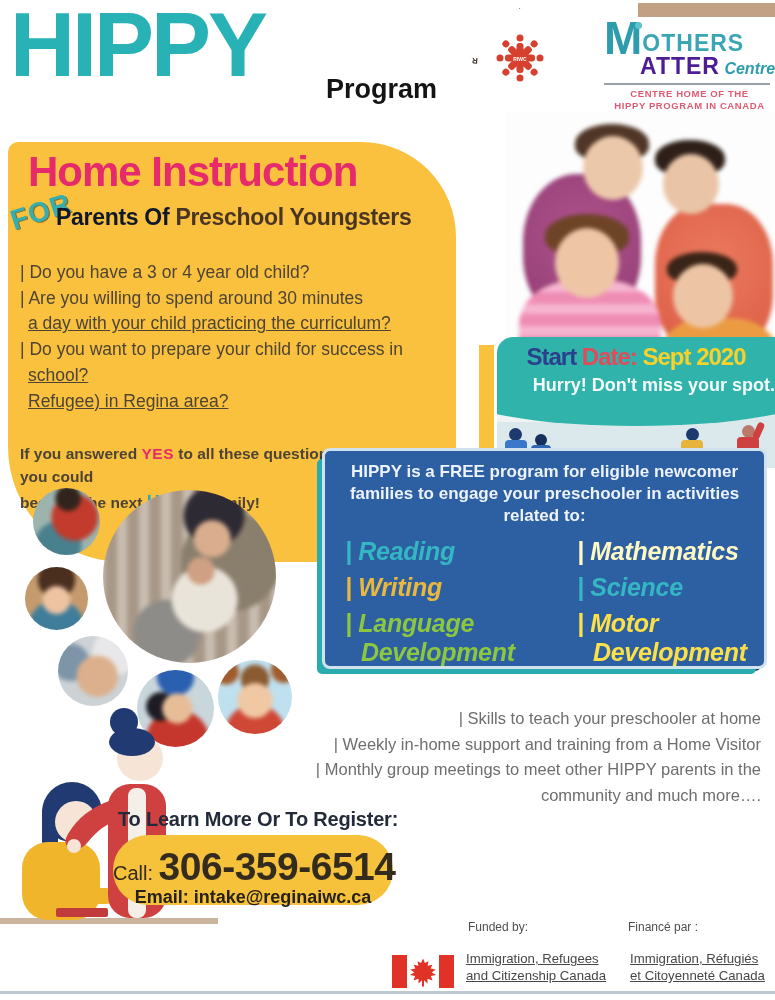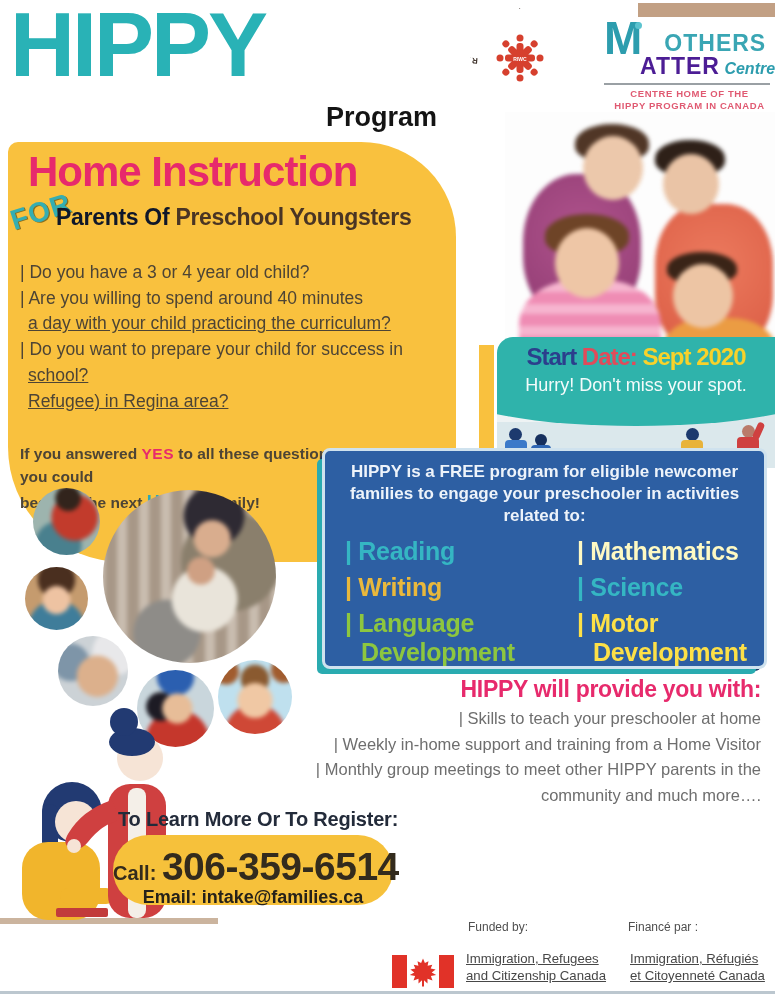--- a/index.html
+++ b/index.html
@@ -2,29 +2,29 @@
 <html><head>
 <meta charset="utf-8">
 <style>
   html,body{margin:0;padding:0;background:#ffffff;}
   .page{position:relative;width:775px;height:1000px;background:#ffffff;overflow:hidden;
         font-family:"Liberation Sans", sans-serif;}
   .abs{position:absolute;}
 
   
   .hippy-title{left:10px;top:-6px;font-size:90px;font-weight:bold;color:#29b2b6;letter-spacing:-3px;}
-  .hippy-sub{left:326px;top:74px;font-size:27px;font-weight:bold;color:#141414;margin-top:28px;}
+  .hippy-sub{left:326px;top:74px;font-size:27px;font-weight:bold;color:#141414;}
   .topbar{left:638px;top:3px;width:137px;height:14px;background:#c2a084;}
 
   
   .mm{left:604px;top:20px;width:171px;color:#2d9dae;}
   .mm-row1{font-size:0;white-space:nowrap;}
   .mm-m{font-size:46px;font-weight:bold;line-height:.8;display:inline-block;vertical-align:bottom;color:#2d9dae;}
   .mm-dot{position:absolute;left:31px;top:2px;width:7px;height:7px;border-radius:50%;background:#5cc3cf;}
-  .mm-others{font-size:23px;font-weight:bold;letter-spacing:1px;display:inline-block;vertical-align:bottom;color:#3aa6b4;margin-left:22px;}
+  .mm-others{font-size:23px;font-weight:bold;letter-spacing:1px;display:inline-block;vertical-align:bottom;color:#3aa6b4;}
   .mm-row2{margin-left:36px;margin-top:-4px;white-space:nowrap;}
   .mm-atter{font-size:23px;font-weight:bold;letter-spacing:1px;color:#4c1d95;}
   .mm-centre{font-size:16px;font-weight:bold;font-style:italic;color:#2d9dae;}
   .mm-line{margin-top:3px;height:2px;background:#9aa0a4;width:166px;}
   .mm-tag{margin-top:3px;text-align:center;font-size:9.5px;font-weight:bold;letter-spacing:.6px;color:#e05a72;line-height:1.25;}
 
   
   #kids-photo{left:505px;top:112px;width:270px;height:233px;overflow:hidden;background:#fdfdfd;}
   .kp-soft{position:absolute;inset:0;filter:blur(2px);}
   .kp-soft div{position:absolute;}
@@ -94,21 +94,21 @@
     radial-gradient(circle at 50% 30%,#8a5a30 0 18%,transparent 19%),
     radial-gradient(circle at 18% 22%,#a15c2e 0 12%,transparent 13%),
     radial-gradient(circle at 82% 20%,#a15c2e 0 12%,transparent 13%),
     radial-gradient(circle at 50% 92%,#cf4836 0 32%,transparent 33%);}
 
   
   .y-strip{left:479px;top:345px;width:15px;height:112px;background:#f9c13e;border-radius:0 0 8px 8px;}
   .start-box{left:497px;top:337px;width:278px;height:131px;background:#2fb3ab;border-radius:16px 0 0 14px;overflow:hidden;}
   .start-line1{position:absolute;left:0;right:0;top:6px;text-align:center;font-size:24px;font-weight:bold;letter-spacing:-1px;white-space:nowrap;}
   .w-start{color:#2b3f8c;} .w-date{color:#e14b5a;} .w-val{color:#f8d22a;}
-  .start-line2{position:absolute;left:0;right:0;top:38px;text-align:center;font-size:18px;color:#f4fbfb;}
+  .start-line2{position:absolute;left:0;right:0;top:38px;text-align:right;font-size:18px;color:#f4fbfb;font-weight:bold;}
   .start-illus{position:absolute;left:0;right:0;bottom:0;height:62px;background:#dbe8ec;overflow:hidden;}
   .hump{position:absolute;left:-15%;top:-46px;width:130%;height:66px;background:#2fb3ab;border-radius:50%;}
   .sp{position:absolute;}
   .sp .h{position:absolute;border-radius:50%;}
   .sp .b{position:absolute;border-radius:4px 4px 0 0;}
   .sp1{left:8px;bottom:0;width:22px;height:40px;}
   .sp1 .h{left:4px;top:0;width:13px;height:13px;background:#1d3a6e;}
   .sp1 .b{left:0;top:12px;width:22px;height:26px;background:#3a79c9;}
   .sp2{left:34px;bottom:0;width:20px;height:34px;}
   .sp2 .h{left:4px;top:0;width:12px;height:12px;background:#16305e;}
@@ -121,39 +121,39 @@
   .sp4{right:14px;bottom:0;width:26px;height:46px;}
   .sp4 .h{left:7px;top:3px;width:13px;height:13px;background:#b97a6a;}
   .sp4 .b{left:2px;top:15px;width:22px;height:30px;background:#cf4040;}
   .sp4 .arm{position:absolute;left:20px;top:0;width:7px;height:18px;background:#cf4040;border-radius:4px;transform:rotate(24deg);}
   .deskw{right:40px;bottom:0;width:70px;height:12px;background:#eef3f4;}
 
   
   .free-box{left:322px;top:448px;width:445px;height:221px;background:#2d5fa3;border:3px solid #cfe2ee;border-radius:8px;
             box-shadow:-8px 8px 0 -3px #2aabb0,-4px 4px 0 -2px #1d3a68;box-sizing:border-box;}
   .free-heading{padding:10px 16px 4px;text-align:center;font-size:17px;font-weight:bold;color:#edf3fa;line-height:1.3;}
-  .free-cols{display:flex;padding:6px 6px 8px 20px;}
+  .free-cols{display:flex;padding:6px 6px 8px 20px;font-style:italic;}
   .free-col{line-height:1.15;}
   .free-col.left{width:232px;}
   .free-col.right{flex:1;}
   .free-item{font-size:25px;font-weight:bold;padding-left:16px;text-indent:-16px;margin-bottom:7px;letter-spacing:-.3px;}
 
   
   .provide-heading{right:14px;top:676px;font-size:23px;font-weight:bold;color:#e72a6c;letter-spacing:-.3px;}
   .benefits{right:14px;top:706px;width:480px;text-align:right;font-size:16.5px;color:#6e6e6e;line-height:1.55;}
   .benefits span{display:block;}
 
   
   .mc-illus{left:0;top:700px;}
 
   
   .reg-heading{left:118px;top:808px;font-size:20px;font-weight:bold;color:#232b3a;letter-spacing:-.2px;}
   .pill{left:113px;top:835px;width:280px;height:70px;background:#f6c13b;border-radius:35px;text-align:center;}
   .pill .call-line{margin-top:10px;color:#332b1d;white-space:nowrap;}
-  .call-label{font-size:20px;font-weight:bold;text-align:right;}
+  .call-label{font-size:20px;font-weight:normal;text-align:right;}
   .phone{font-size:39px;font-weight:bold;letter-spacing:-.5px;}
   .email-line{font-size:18px;font-weight:bold;color:#26221a;margin-top:-2px;}
 
   
   .fund-label{top:920px;font-size:12px;color:#4f4f4f;}
   .fl-en{left:468px;} .fl-fr{left:628px;}
   .flag{left:392px;top:955px;}
   .wordmark{top:950px;font-size:13.2px;color:#474747;line-height:1.3;text-decoration:underline;}
   .wm-en{left:466px;} .wm-fr{left:630px;}
   .bottom-line{left:0;top:991px;width:775px;height:3px;background:#bcc7cf;}
@@ -248,21 +248,21 @@
 
   <div class="abs hero-box"></div>
   <div class="abs hero-heading">Home Instruction</div>
   <div class="abs hero-for">FOR</div>
   <div class="abs hero-subline">
     <span class="sub-accent">Parents Of </span><span class="sub-rest">Preschool Youngsters</span>
   </div>
 
   <div class="abs questions">
     <div>| Do you have a 3 or 4 year old child?</div>
-    <div>| Are you willing to spend around 40 minutes</div>
+    <div>| Are you willing to spend around 30 minutes</div>
     <div class="q-cont">a day with your child practicing the curriculum?</div>
     <div>| Do you want to prepare your child for success in</div>
     <div class="q-cont">school?</div>
     <div class="q-cont">Refugee) in Regina area?</div>
   </div>
 
   <div class="abs answered">
     <span>If you answered </span><span class="yes-word">YES</span><span> to all these questions, you could</span><br>
     <span>become the next </span><span class="hippy-word">HIPPY</span><span> family!</span>
   </div>
@@ -326,21 +326,20 @@
         <div class="free-item" style="color: rgb(141, 198, 63);">| Language Development</div>
       </div>
       <div class="free-col right">
         <div class="free-item" style="color: #fef9c3;">| Mathematics</div>
         <div class="free-item" style="color: rgb(53, 182, 195);">| Science</div>
         <div class="free-item" style="color: #fde047;">| Motor Development</div>
       </div>
     </div>
   </div>
 
-  <div class="abs provide-heading">HIPPY will provide you with:</div>
   <div class="abs benefits">
     <span>| Skills to teach your preschooler at home</span>
     <span>| Weekly in-home support and training from a Home Visitor</span>
     <span>| Monthly group meetings to meet other HIPPY parents in the</span>
     <span>community and much more….</span>
   </div>
 
   <svg class="abs mc-illus" width="235" height="235" viewBox="0 0 235 235">
     <rect x="0" y="218" width="218" height="6" fill="#cbb49e"></rect>
     <circle cx="72" cy="112" r="30" fill="#223a72"></circle>
@@ -357,21 +356,21 @@
     <circle cx="74" cy="146" r="7" fill="#f6e4d6"></circle>
     <rect x="56" y="208" width="52" height="9" rx="2" fill="#c23b3b"></rect>
   </svg>
 
   <div class="abs reg-heading">To Learn More Or To Register:</div>
   <div class="abs pill">
     <div class="call-line">
       <span class="call-label">Call: </span><span class="phone">306-359-6514</span>
     </div>
     <div class="email-line">
-      <span>Email: </span><span>intake@families.ca</span>
+      <span>Email: </span><span>intake@reginaiwc.ca</span>
     </div>
   </div>
 
   <div class="abs fund-label fl-en">Funded by:</div>
   <div class="abs fund-label fl-fr">Financé par :</div>
 
   <svg class="abs flag" width="62" height="33" viewBox="0 0 62 33">
     <rect x="0" y="0" width="15" height="33" fill="#e13228"></rect>
     <rect x="47" y="0" width="15" height="33" fill="#e13228"></rect>
     <g transform="translate(16,1.5)">

